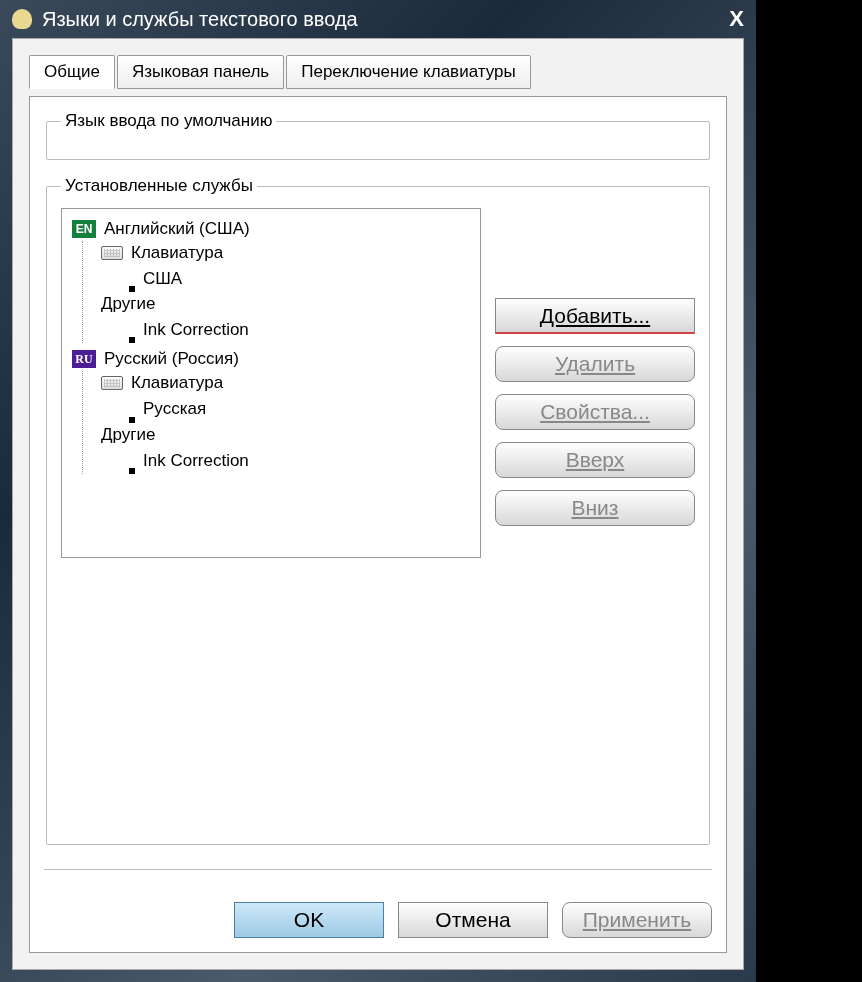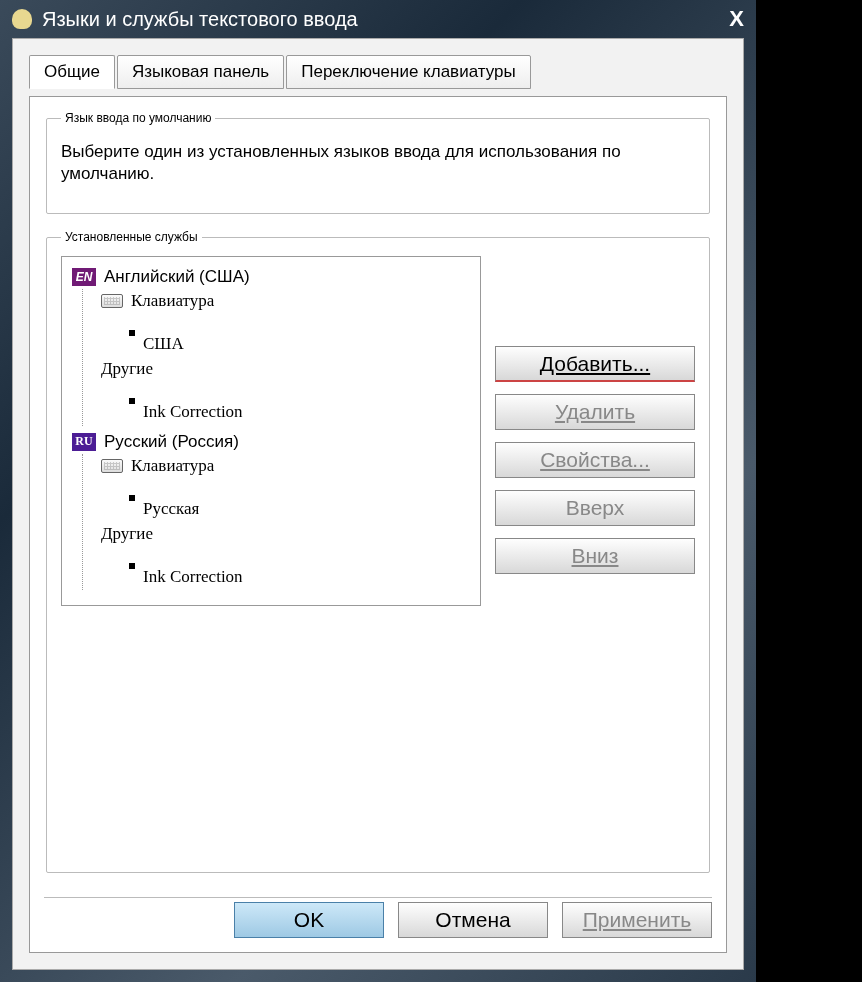--- a/index.html
+++ b/index.html
@@ -80,21 +80,21 @@
   display: flex;
   flex-direction: column;
 }
 fieldset {
   border: 1px solid #bbb;
   border-radius: 2px;
   padding: 12px 14px 16px 14px;
   margin-bottom: 16px;
 }
 legend {
-  font-size: 12px;
+  font-size: 17px;
   padding: 0 4px;
 }
 .help-text {
   margin: 4px 0 12px 0;
   line-height: 1.3;
 }
 .dropdown {
   display: flex;
   align-items: center;
   border: 1px solid #888;
@@ -135,26 +135,25 @@
 }
 .lang-badge {
   width: 24px; height: 18px;
   font-size: 12px;
   font-weight: bold;
   color: #fff;
   display: flex;
   align-items: center;
   justify-content: center;
 }
-.lang-badge.en { background: #701a75; font-style: italic; }
+.lang-badge.en { background: #15803d; }
 .lang-badge.ru { background: #4c1d95; font-family: Liberation Serif, serif; }
 .sub {
   padding-left: 32px;
   position: relative;
-  font-family: Liberation Serif, serif;
 }
 .sub-row {
   display: flex;
   align-items: center;
   gap: 8px;
   padding: 2px 0;
 }
 .kbd-icon {
   width: 22px; height: 14px;
   border: 1px solid #666;
@@ -166,24 +165,23 @@
   content: "";
   position: absolute;
   left: 2px; right: 2px; top: 2px; bottom: 2px;
   background: repeating-linear-gradient(90deg,#888 0 1px,transparent 1px 3px),
               repeating-linear-gradient(0deg,#888 0 1px,transparent 1px 3px);
   opacity: .4;
 }
 .leaf {
   padding-left: 28px;
   display: flex;
-  align-items: flex-start;
+  align-items: flex-end;
   gap: 8px;
   line-height: 1.6;
-  margin-top: 17px;
 }
 .bullet {
   width: 6px; height: 6px;
   background: #000;
 }
 .side-buttons {
   display: flex;
   flex-direction: column;
   gap: 12px;
   width: 200px;
@@ -195,28 +193,29 @@
   background: linear-gradient(#fefefe,#d8d8d8);
   cursor: pointer;
   font-size: 21px;
   display: flex;
   align-items: center;
   justify-content: center;
   font-family: inherit;
 }
 .btn.disabled {
   color: #888;
+  border-radius: 8px;
 }
 .btn.highlight {
   border-bottom: 2px solid #c44;
 }
 .bottom-bar {
   border-top: 1px solid #bbb;
   margin-top: 8px;
-  padding-top: 4px;
+  padding-top: 32px;
   display: flex;
   justify-content: flex-end;
   gap: 14px;
 }
 .bottom-bar .btn {
   width: 150px;
 }
 .btn.primary {
   background: linear-gradient(#cde8f8,#9ec9e4);
   border: 1px solid #4a80a8;
@@ -242,21 +241,20 @@
     <div class="tabs">
       <div class="tab active">Общие</div>
       <div class="tab">Языковая панель</div>
       <div class="tab">Переключение клавиатуры</div>
     </div>
 
     <div class="tab-body">
 
       <fieldset>
         <legend>Язык ввода по умолчанию</legend>
-        <div class="help-text">Выберите один из установленных языков ввода для использования по умолчанию.</div>
       </fieldset>
 
       <fieldset style="flex:1;">
         <legend>Установленные службы</legend>
 
         <div class="services-row">
           <div class="tree-box tree">
             <ul>
               <li>
                 <div class="lang-row">
@@ -311,21 +309,21 @@
             <button class="btn highlight">
                 <span style="text-decoration:underline;">Добавить...</span>
               </button>
             <button class="btn disabled">
                 <span style="text-decoration:underline;">Удалить</span>
               </button>
             <button class="btn disabled">
                 <span style="text-decoration:underline;">Свойства...</span>
               </button>
             <button class="btn disabled">
-                <span style="">Вверх</span>
+                <span style="text-decoration:underline;">Вверх</span>
               </button>
             <button class="btn disabled">
                 <span style="text-decoration:underline;">Вниз</span>
               </button>
           </div>
         </div>
       </fieldset>
 
       <div class="bottom-bar">
         <button class="btn primary">OK</button>

